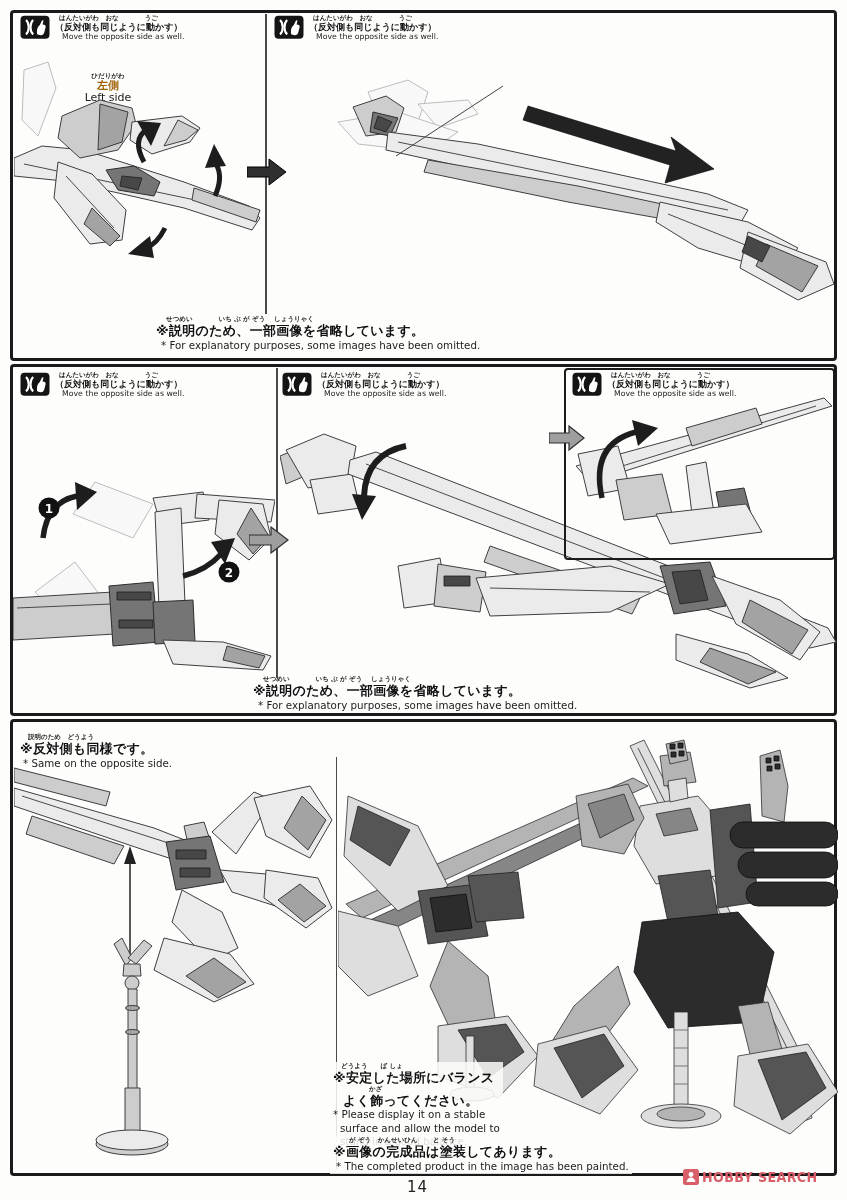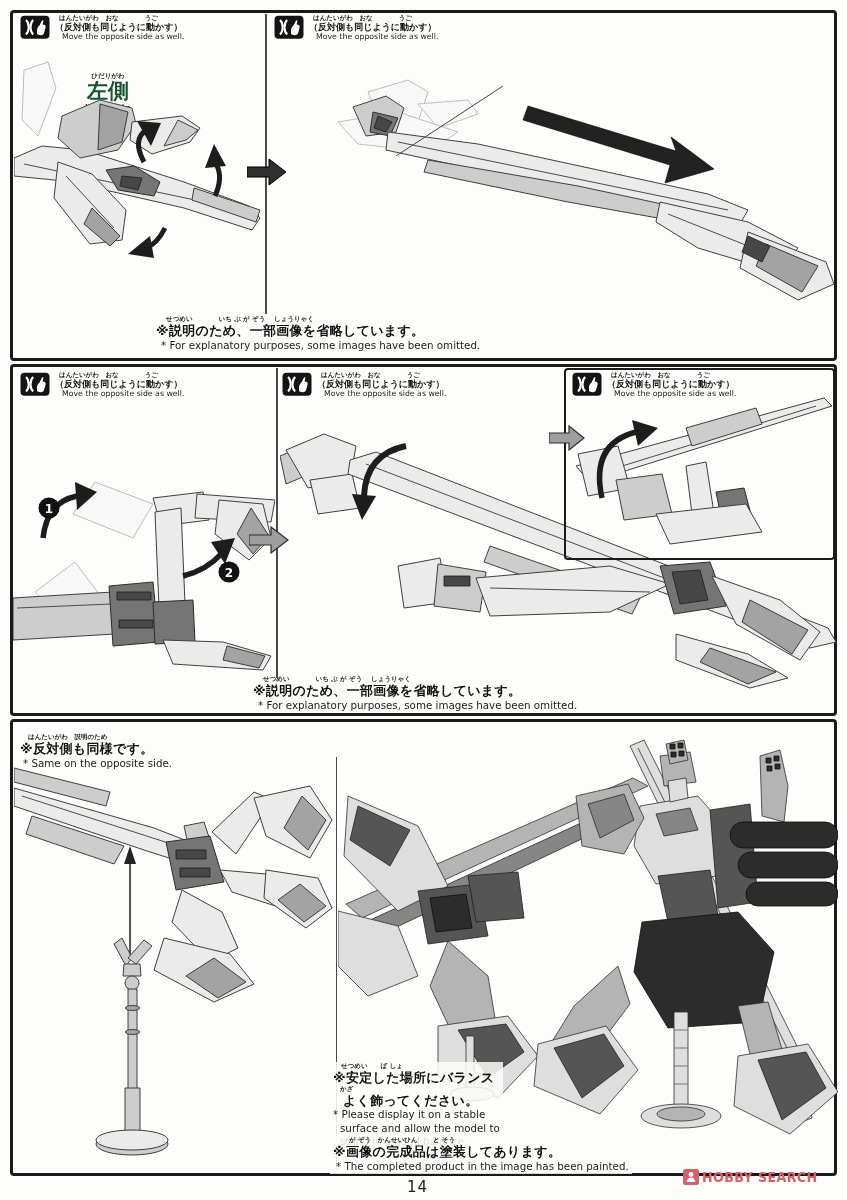--- a/index.html
+++ b/index.html
@@ -19,21 +19,21 @@
 
   
   .note{position:absolute}
   .njp{font-size:13px;font-weight:700;line-height:1.2;color:#101010;white-space:pre;letter-spacing:.3px}
   .njp-s{font-size:11.5px;font-weight:700;line-height:1.2;color:#101010;white-space:pre}
   .nen{font-size:10.3px;line-height:1.28;color:#1b1b1b;white-space:pre}
   .nen-s{font-size:9.3px;line-height:1.2;color:#1b1b1b;white-space:pre}
 
   .leftside{position:absolute;text-align:center;width:80px}
   .leftside .furi{font-size:6.5px}
-  .ls-jp{font-size:21px;font-weight:700;line-height:1.1;color:#14532d}
+  .ls-jp{font-size:11px;font-weight:700;line-height:1.1;color:#a16207}
   .ls-en{font-size:11px;color:#1b1b1b;line-height:1.1}
 
   .pagenum{position:absolute;left:0;right:12px;top:1178px;text-align:center;
            font-size:15px;color:#202020;letter-spacing:1px}
   .wm{position:absolute;left:683px;top:1169px;display:flex;align-items:center;gap:3px}
   .wm-txt{font-size:13.5px;font-weight:800;color:#d85f6a;letter-spacing:.4px;transform:scaleX(.94);transform-origin:left}
 
   
   .pl{fill:#ebebeb;stroke:#3f3f3f;stroke-width:1;stroke-linejoin:round}
   .pm{fill:#cdcdcd;stroke:#3f3f3f;stroke-width:1;stroke-linejoin:round}
@@ -266,21 +266,21 @@
   <div class="note" style="left:253px;top:676px">
     <div class="furi" style="margin-left:10px">せつめい　　　　いち ぶ が ぞう　 しょうりゃく</div>
     <div class="njp">※説明のため、一部画像を省略しています。</div>
     <div class="nen" style="margin-left:5px">* For explanatory purposes, some images have been omitted.</div>
   </div>
 
   <section class="panel" style="left:10px;top:719px;width:827px;height:457px"></section>
   <div class="vdiv" style="left:336px;top:757px;height:412px;width:1px"></div>
 
   <div class="note" style="left:20px;top:734px">
-    <div class="furi" style="margin-left:8px">はんたいがわ　説明のため</div>
+    <div class="furi" style="margin-left:8px">説明のため　どうよう</div>
     <div class="njp">※反対側も同様です。</div>
     <div class="nen" style="margin-left:3px">* Same on the opposite side.</div>
   </div>
 
   <svg class="abs" style="left:14px;top:762px" width="322" height="406" viewBox="0 0 322 406">
     <polygon class="pm" points="0,6 96,30 92,44 0,20"></polygon>
     <polygon class="pl" points="0,26 140,66 186,84 180,104 130,88 0,44"></polygon>
     <line class="ln" x1="8" y1="34" x2="170" y2="86"></line>
     <polygon class="pm" points="18,54 110,84 100,102 12,72"></polygon>
     <polygon class="pm" points="170,64 190,60 196,78 174,82"></polygon>
@@ -366,23 +366,23 @@
     <rect class="fL" x="336" y="286" width="14" height="98"></rect>
     <line x1="336" y1="304" x2="350" y2="304" stroke="#777" stroke-width="1"></line>
     <line x1="336" y1="322" x2="350" y2="322" stroke="#777" stroke-width="1"></line>
     <line x1="336" y1="340" x2="350" y2="340" stroke="#777" stroke-width="1"></line>
     <line x1="336" y1="358" x2="350" y2="358" stroke="#777" stroke-width="1"></line>
     <ellipse class="fL" cx="343" cy="390" rx="40" ry="12"></ellipse>
     <ellipse class="fM" cx="343" cy="388" rx="24" ry="7"></ellipse>
   </svg>
 
   <div class="note" style="left:330px;top:1062px;background:rgba(253,253,252,.85);padding:1px 3px">
-    <div class="furi" style="margin-left:8px">せつめい　　ば しょ</div>
+    <div class="furi" style="margin-left:8px">どうよう　　ば しょ</div>
     <div class="njp">※安定した場所にバランス</div>
-    <div class="furi" style="margin-left:7px">かざ</div>
+    <div class="furi" style="margin-left:36px">かざ</div>
     <div class="njp" style="margin-left:10px">よく飾ってください。</div>
     <div class="nen">* Please display it on a stable</div>
     <div class="nen" style="margin-left:7px">surface and allow the model to</div>
     <div class="nen" style="margin-left:7px">stand in a good balance.</div>
   </div>
 
   <div class="note" style="left:330px;top:1136px;background:rgba(253,253,252,.85);padding:1px 3px">
     <div class="furi" style="margin-left:16px">が ぞう　かんせいひん　　 と そう</div>
     <div class="njp">※画像の完成品は塗装してあります。</div>
     <div class="nen" style="margin-left:3px">* The completed product in the image has been painted.</div>

